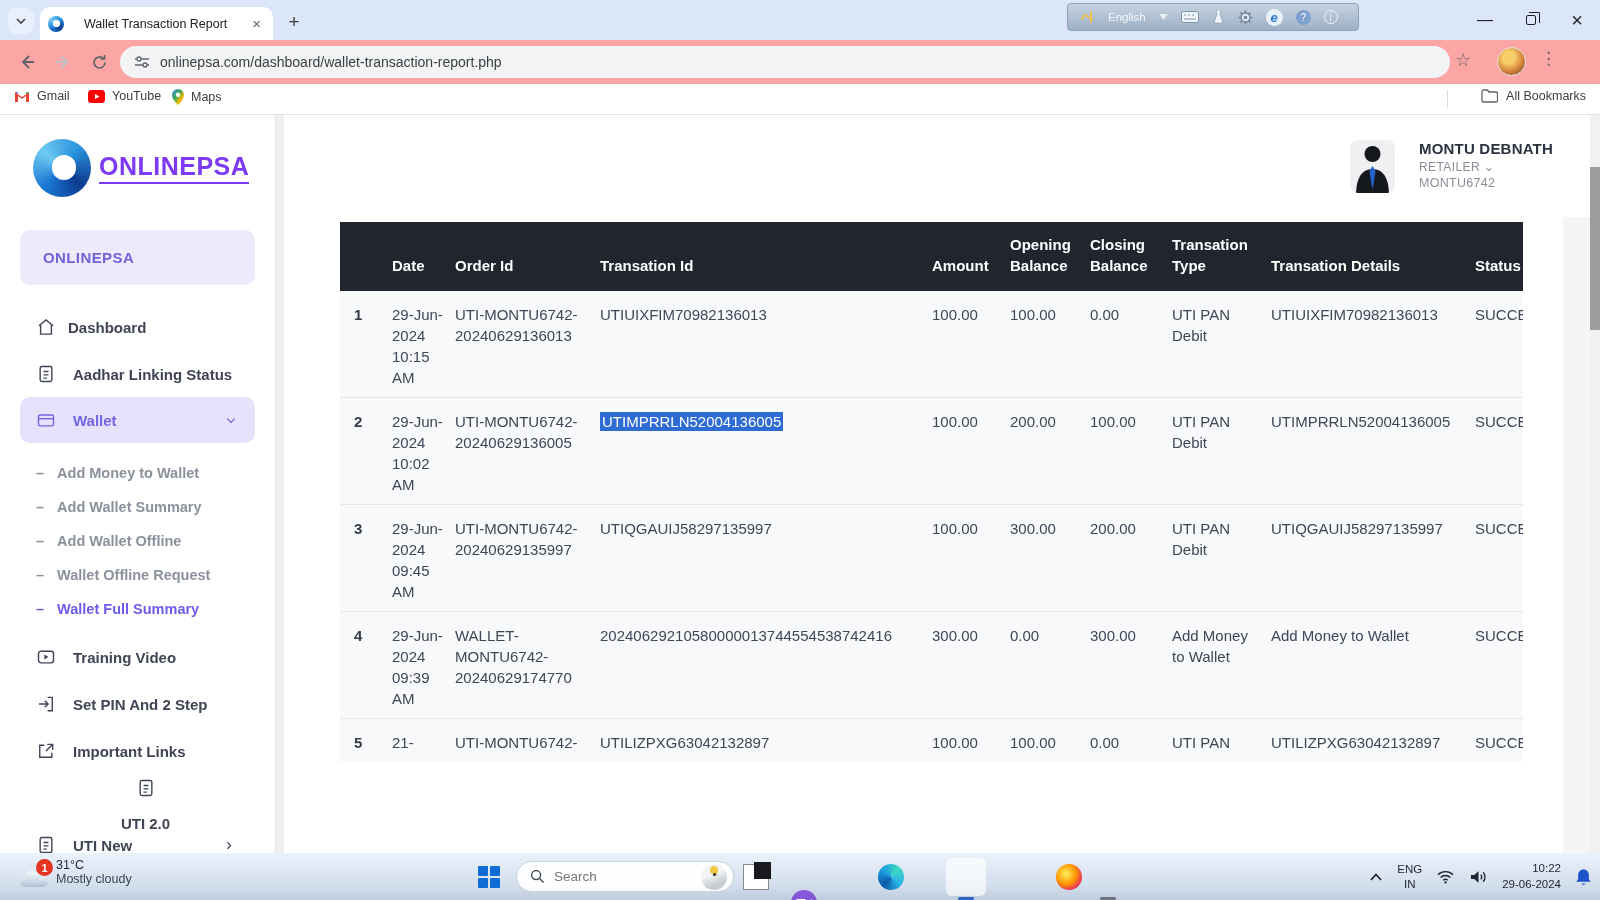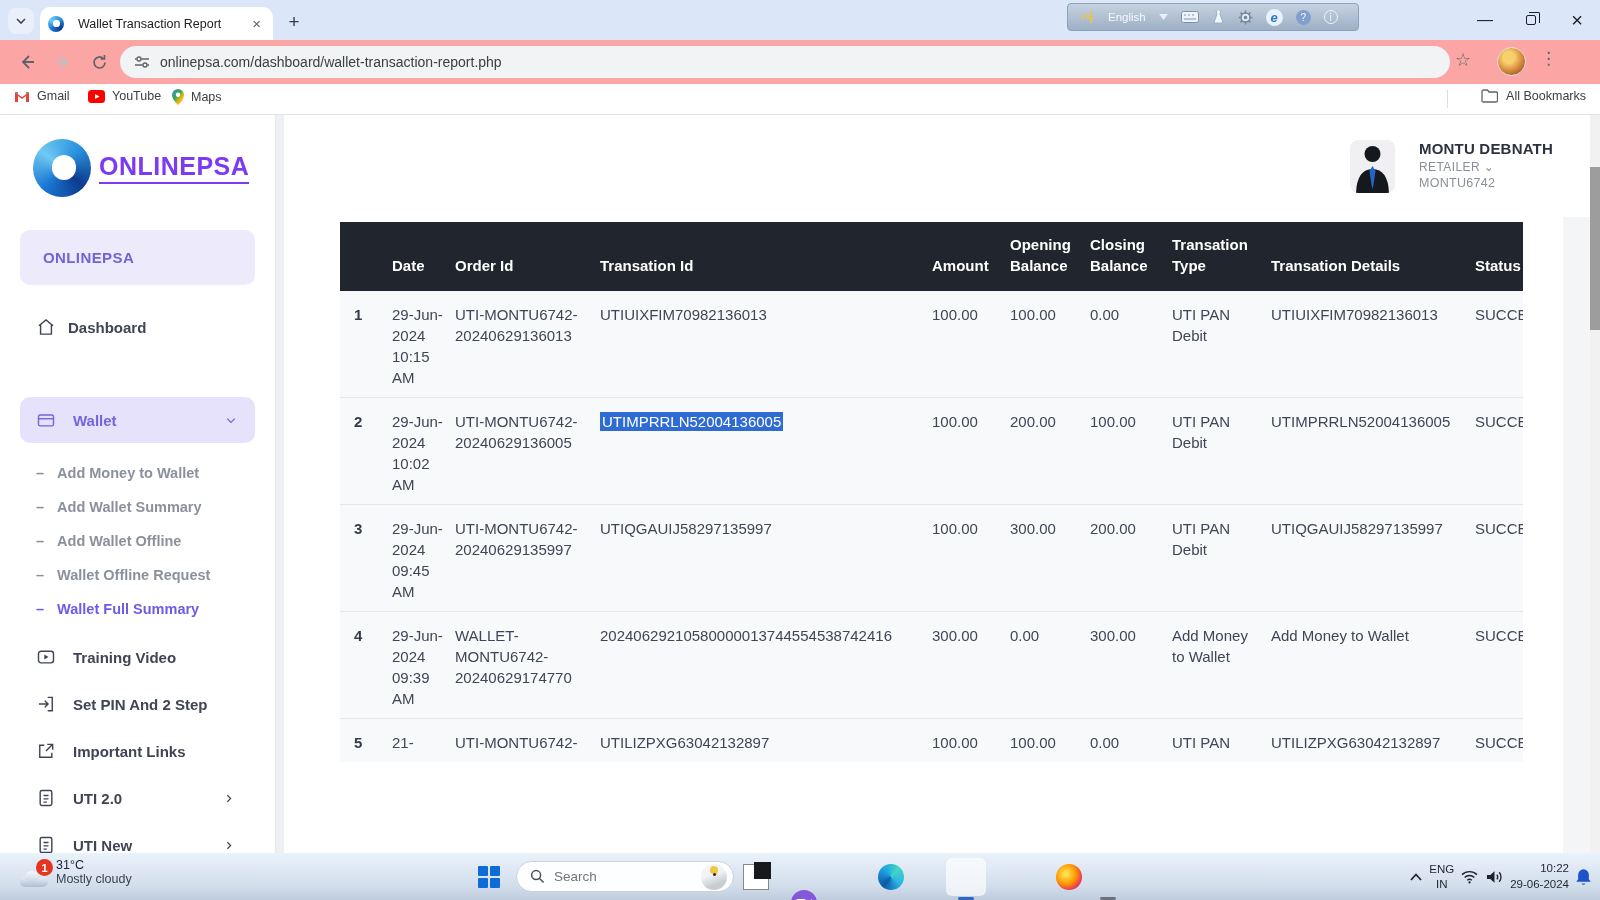--- a/index.html
+++ b/index.html
@@ -2,21 +2,21 @@
 <html><head>
 <meta charset="utf-8">
 <style>
   * { margin:0; padding:0; box-sizing:border-box; }
   html,body { width:1600px; height:900px; overflow:hidden; font-family:"Liberation Sans","DejaVu Sans",sans-serif; }
   #screen { position:relative; width:1600px; height:900px; background:#f4f5f7; }
 
   
   #titlebar { position:absolute; left:0; top:0; width:1600px; height:40px; background:#dce6f9; }
   .tabsearch { position:absolute; left:8px; top:8px; width:26px; height:26px; border-radius:8px; background:#e9f0fc; display:flex; align-items:center; justify-content:center; color:#44484e; }
-  .tab { position:absolute; left:40px; top:7px; width:233px; height:33px; background:#ffffff; border-radius:10px 10px 0 0; display:flex; align-items:center; padding:0 8px; gap:14px; }
+  .tab { position:absolute; left:40px; top:7px; width:233px; height:33px; background:#ffffff; border-radius:10px 10px 0 0; display:flex; align-items:center; padding:0 8px; gap:20px; }
   .tab-title { font-size:12.5px; color:#202124; white-space:nowrap; overflow:hidden; flex:1; }
   .tab-close { color:#5f6368; font-size:15px; line-height:1; padding:1px 4px; border-radius:50%; }
   .newtab { position:absolute; left:282px; top:10px; width:24px; height:24px; color:#3c4043; font-size:19px; display:flex; align-items:center; justify-content:center; border-radius:50%; }
   .favicon, .logo-swirl { border-radius:50%; background:conic-gradient(from 130deg,#0d3b8f,#1976d2,#6ec9f2,#2a93dd,#0d3b8f); position:relative; }
   .favicon { width:16px; height:16px; flex:0 0 16px; }
   .favicon::after, .logo-swirl::after { content:""; position:absolute; left:33%; top:28%; width:42%; height:42%; border-radius:50%; background:#ffffff; }
   
   #langbar { position:absolute; left:1067px; top:3px; width:292px; height:28px; border-radius:4px; border:1px solid #8ca1ba; background:linear-gradient(180deg,#c6d2e0,#9db0c5); display:flex; align-items:center; gap:13px; padding:0 12px; }
   .lb-lang { font-size:11.5px; color:#f4f7fb; }
   .lb-circle { width:15px; height:15px; border-radius:50%; display:flex; align-items:center; justify-content:center; font-size:10px; color:#fff; }
@@ -103,21 +103,21 @@
   .ticon-widgets { background:#ffffff; border:1px solid #888; position:relative; }
   .ticon-widgets::after { content:""; position:absolute; right:-3px; top:-3px; width:17px; height:17px; background:#17191c; }
   .ticon-teams { border-radius:50%; background:#8458d8; position:relative; }
   .ticon-teams::before { content:""; position:absolute; left:5px; top:9px; width:10px; height:8px; border-radius:2px; background:#ffffff; }
   .ticon-teams::after { content:""; position:absolute; left:16px; top:9px; border-top:4px solid transparent; border-bottom:4px solid transparent; border-right:5px solid #ffffff; }
   .ticon-edge { border-radius:50%; background:conic-gradient(from 220deg,#0c59a4,#1b9de2,#40d6c3,#2bb3e8,#0c59a4); }
   .chrome-pill { position:absolute; left:946px; top:5px; width:40px; height:38px; background:#ffffffaa; border-radius:6px; }
   .chrome-underline { position:absolute; left:958px; top:44px; width:16px; height:3px; border-radius:2px; background:#2f66c4; }
   .player-underline { position:absolute; left:1100px; top:44px; width:16px; height:3px; border-radius:2px; background:#6b7匹280; background:#6b7280; }
   .ticon-firefox { border-radius:50%; background:radial-gradient(circle at 38% 38%,#ffe14d 8%,#ff9500 45%,#e3236a 78%,#8a2f8f 100%); }
-  #tray { position:absolute; right:8px; top:0; height:47px; display:flex; align-items:center; gap:6px; }
+  #tray { position:absolute; right:8px; top:0; height:47px; display:flex; align-items:center; gap:14px; }
   .tray-lang { font-size:11.5px; color:#1d2430; text-align:center; line-height:1.25; }
   .tray-clock { font-size:11.5px; color:#1d2430; text-align:right; line-height:1.35; }
 
   svg { display:block; }
 </style>
 </head>
 <body>
 
 <div id="screen">
 
@@ -251,20 +251,27 @@
         <span>ONLINEPSA</span>
       </div>
 
       <div class="navitem" style="top:192px;gap:12px;">
         <svg width="20" height="20" viewBox="0 0 24 24">
             <path d="M3.5 10.5 L12 3.5 l8.5 7 M5.5 9 V20.5 h13 V9" fill="none" stroke="#3f4554" stroke-width="1.7"></path>
           </svg>
         <span>Dashboard</span>
       </div>
 
+      <div class="navitem" style="top:239px;">
+        <svg width="20" height="20" viewBox="0 0 24 24">
+            <rect x="5" y="3" width="14" height="18" rx="2" fill="none" stroke="#3f4554" stroke-width="1.7"></rect>
+            <path d="M9 9 h6 M9 13 h6 M9 17 h4" stroke="#3f4554" stroke-width="1.6"></path>
+          </svg>
+        <span>Aadhar Linking Status</span>
+      </div>
 
       <div class="navitem active" style="top:282px; height:46px;">
         <svg width="20" height="20" viewBox="0 0 24 24">
             <rect x="3" y="6" width="18" height="13" rx="2" fill="none" stroke="#7265dd" stroke-width="1.7"></rect>
             <path d="M3 10.5 h18" stroke="#7265dd" stroke-width="1.7"></path>
           </svg>
         <span>Wallet</span>
         <span class="spring"></span>
         <svg width="15" height="15" viewBox="0 0 24 24" style="margin-right:14px;">
             <path d="M6 9 l6 6 6-6" fill="none" stroke="#7265dd" stroke-width="2.2"></path>
@@ -309,21 +316,21 @@
       </div>
 
       <div class="navitem" style="top:616px;">
         <svg width="20" height="20" viewBox="0 0 24 24">
             <path d="M10 5 H4.5 V19.5 H19 V14" fill="none" stroke="#3f4554" stroke-width="1.7"></path>
             <path d="M13.5 4 H20 v6.5 M20 4 L12 12" fill="none" stroke="#3f4554" stroke-width="1.7"></path>
           </svg>
         <span>Important Links</span>
       </div>
 
-      <div class="navitem" style="top:663px;">
+      <div class="navitem" style="top:663px;flex-direction:column;">
         <svg width="20" height="20" viewBox="0 0 24 24">
             <rect x="5" y="3" width="14" height="18" rx="2" fill="none" stroke="#3f4554" stroke-width="1.7"></rect>
             <path d="M9 9 h6 M9 13 h6 M9 17 h4" stroke="#3f4554" stroke-width="1.6"></path>
           </svg>
         <span>UTI 2.0</span>
         <span class="spring"></span>
         <svg width="13" height="13" viewBox="0 0 24 24" style="margin-right:16px;">
             <path d="M9 6 l6 6 -6 6" fill="none" stroke="#3f4554" stroke-width="2.2"></path>
           </svg>
       </div>

